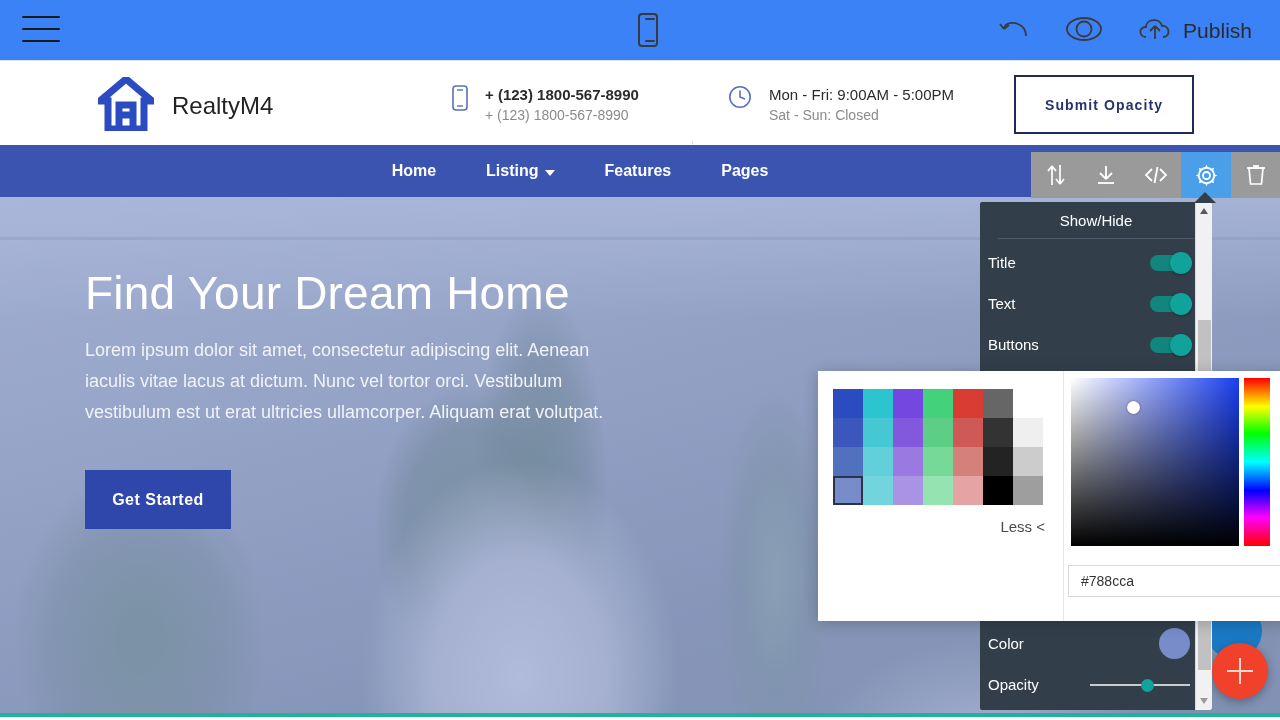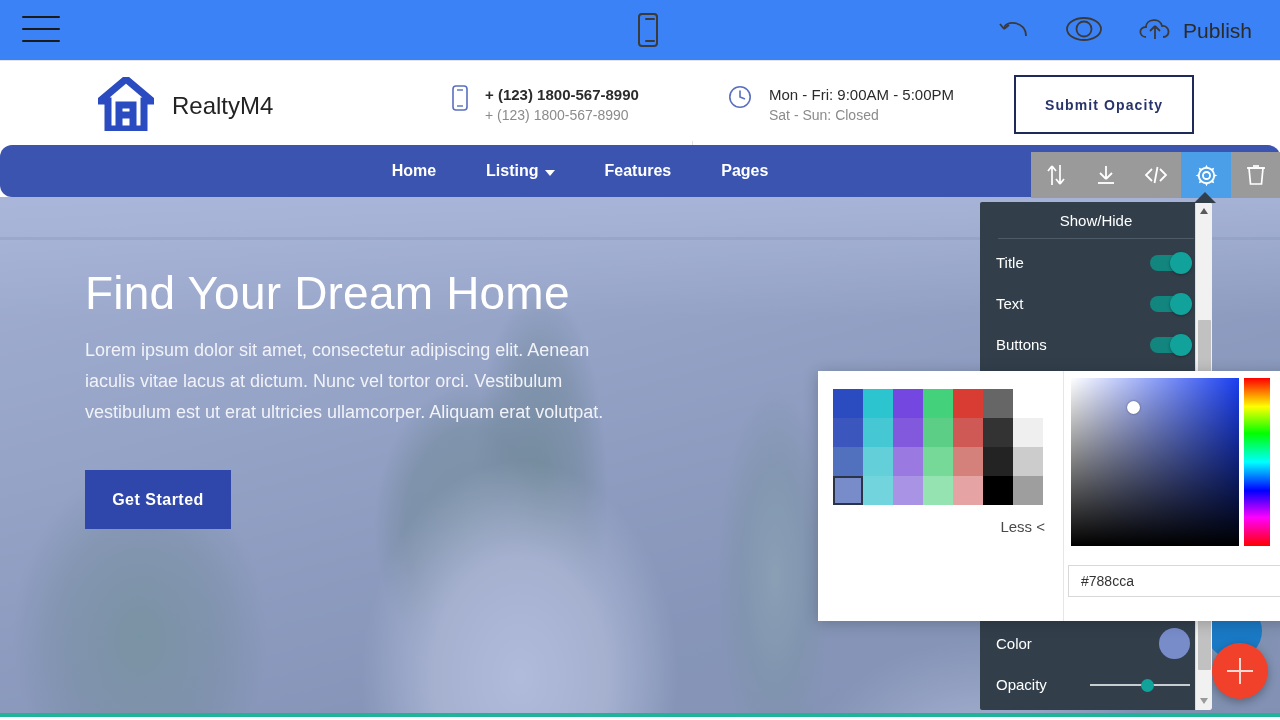--- a/index.html
+++ b/index.html
@@ -213,21 +213,21 @@
   .panel-section-title {
     text-align: center; color: #ffffff; font-size: 15px;
     padding: 10px 0 9px 0;
   }
   .panel-divider {
     height: 1px; background: #4e5a66; margin: 0 18px;
   }
   .panel-row {
     height: 35px; display: flex; align-items: center;
     justify-content: space-between;
-    padding: 0 22px 0 16px;
+    padding: 0 22px 0 8px;
     margin-top: 6px;
   }
   .panel-row-label { color: #ffffff; font-size: 15px; }
   .toggle {
     width: 40px; height: 16px; border-radius: 8px;
     background: #12857e; position: relative; cursor: pointer;
   }
   .toggle .knob {
     position: absolute; right: -2px; top: -3px;
     width: 22px; height: 22px; border-radius: 50%;
@@ -376,21 +376,21 @@
     </span>
     <span>
       <div class="hb-line1">Mon - Fri: 9:00AM - 5:00PM</div>
       <div class="hb-line2">Sat - Sun: Closed</div>
     </span>
   </div>
 
   <div id="submit-property">Submit Opacity</div>
 </div>
 
-<div id="site-nav" style="background: rgb(59, 84, 176); border-radius: 12px;">
+<div id="site-nav" style="background: rgb(59, 84, 176);">
   <div id="nav-items">
     <div class="nav-item">
       <span>Home</span>
     </div>
     <div class="nav-item">
       <span>Listing</span>
       <span class="caret"></span>
     </div>
     <div class="nav-item">
       <span>Features</span>

